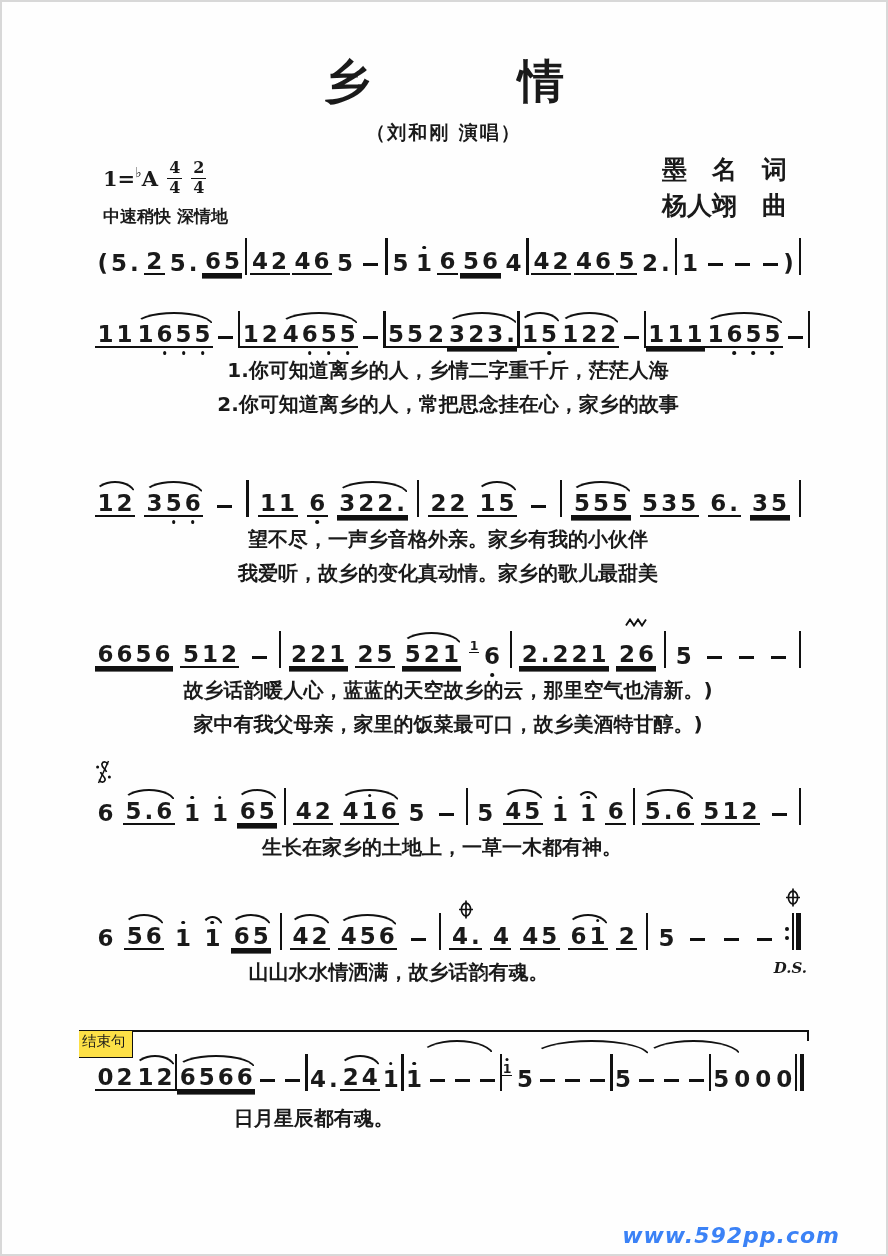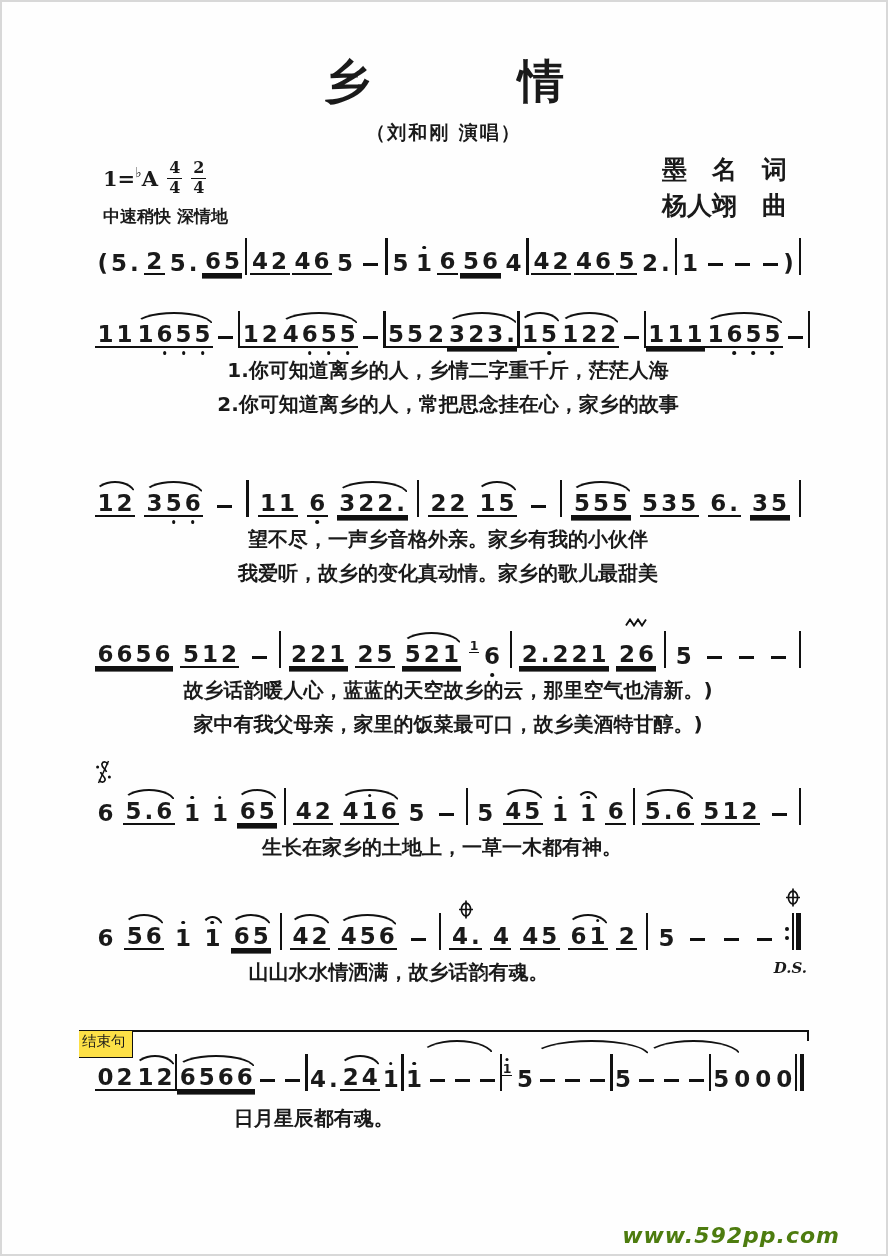--- a/index.html
+++ b/index.html
@@ -60,21 +60,21 @@
           font-weight:600;line-height:1.15;}
   .lyrics + .lyrics{}
   .sys5 .lyrics{width:96%;margin-left:8px;}
   .sys6 .lyrics{width:86%;}
   .sys7 .lyrics{width:62%;margin-top:16px;}
   
   .footnote{position:absolute;left:262px;top:1108px;font-size:18px;font-weight:600;letter-spacing:1px;}
   .sign{position:absolute;left:556px;top:1103px;font-family:"DejaVu Serif",serif;
         font-style:italic;font-weight:700;font-size:20px;}
   .watermark{position:absolute;right:48px;bottom:8px;font-style:italic;font-weight:700;
-             font-size:22px;color:#4d7c0f;letter-spacing:1px;}
+             font-size:22px;color:#3b82f6;letter-spacing:1px;}
 </style>
 </head>
 <body>
 
 <div id="sheet">
 
   <div class="titlerow">
     <span>乡</span>
     <span>情</span>
   </div>

